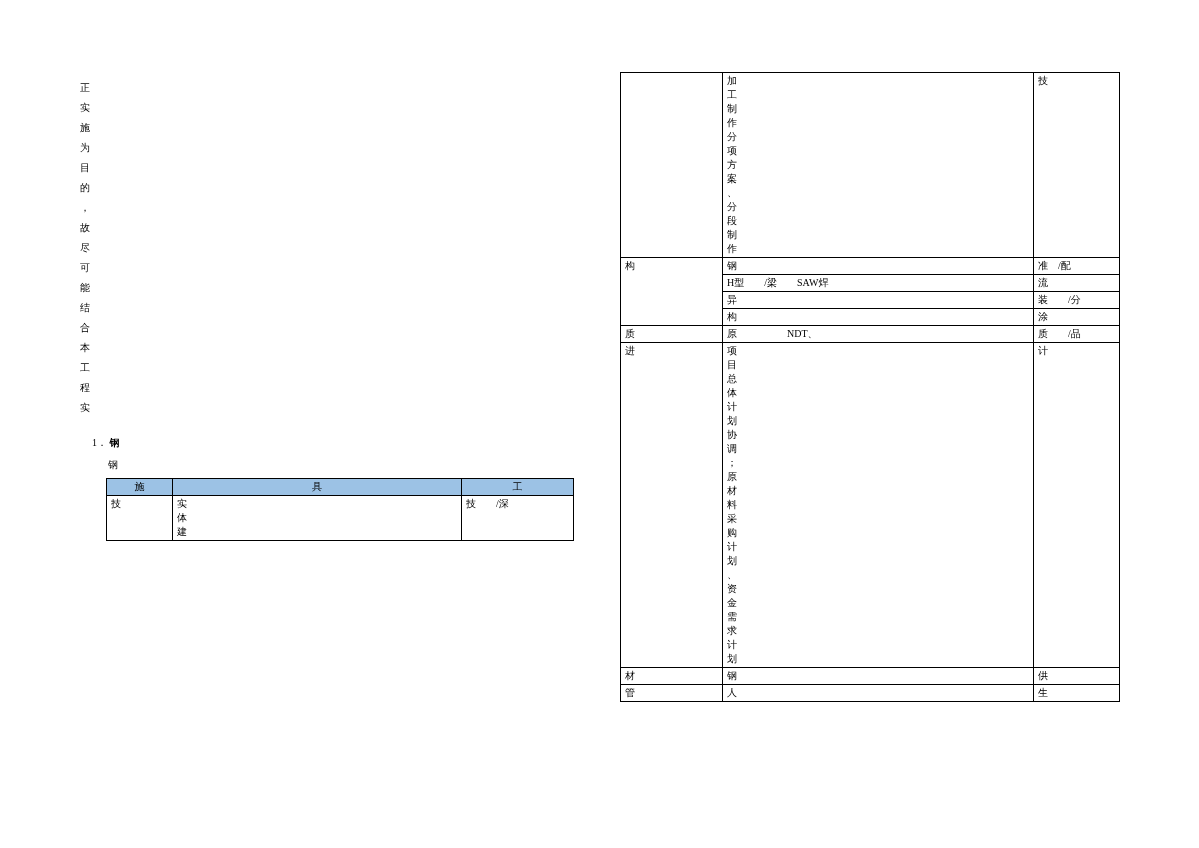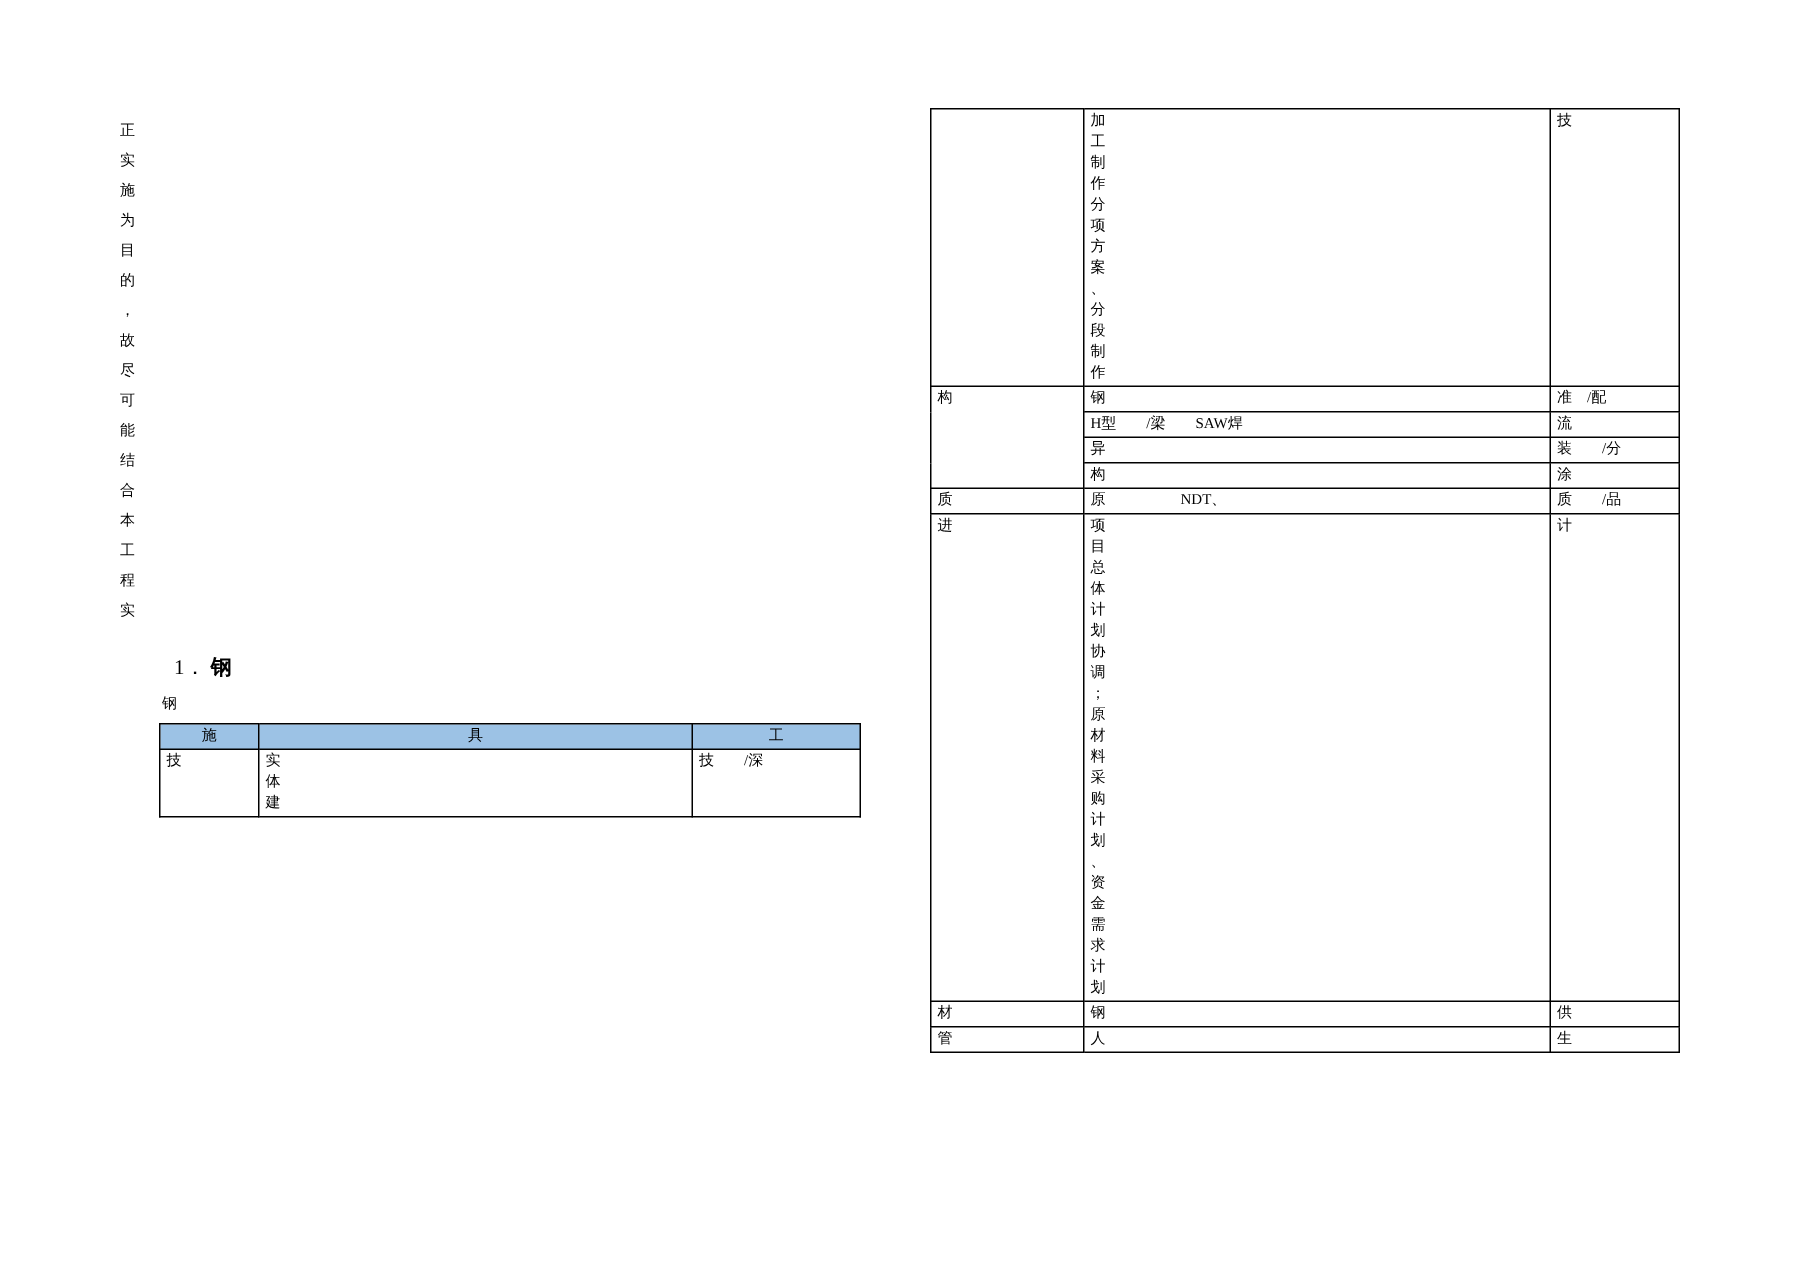--- a/index.html
+++ b/index.html
@@ -28,22 +28,22 @@
   }
   .vertical-text {
     width: 12px;
     line-height: 20px;
     font-size: 10px;
     letter-spacing: 0;
   }
   .vertical-text span { display: block; }
   .heading {
     margin-top: 18px;
-    margin-left: 36px;
-    font-size: 14px;
+    margin-left: 12px;
+    font-size: 10px;
   }
   .heading b { font-weight: bold; }
   .sub { margin-top: 8px; margin-left: 28px; font-size: 10px; }
   table.t1 {
     margin-top: 6px;
     border-collapse: collapse;
     width: 468px;
     margin-left: 26px;
     font-size: 10px;
   }

